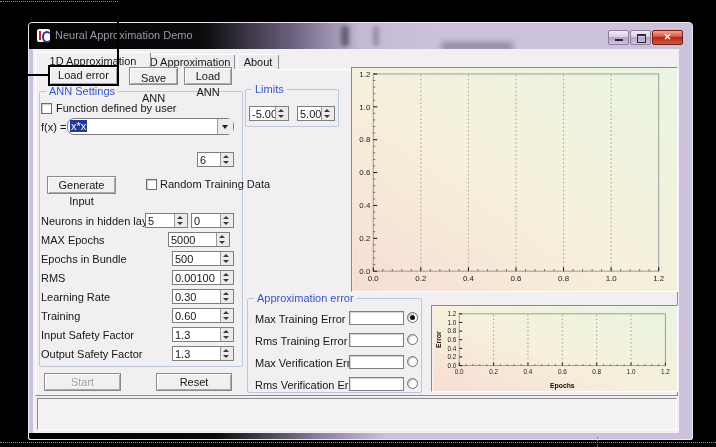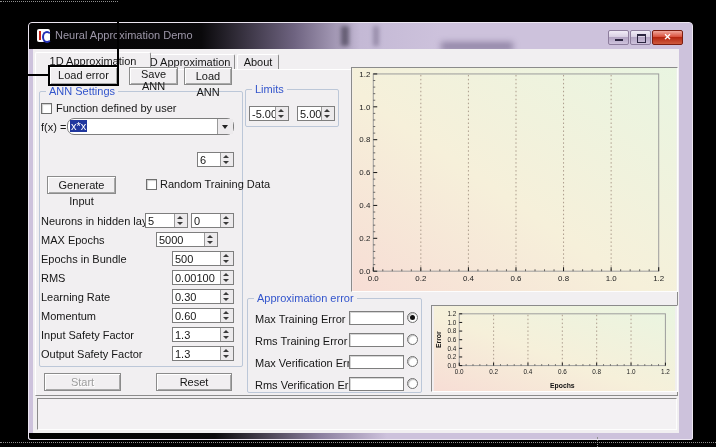--- a/index.html
+++ b/index.html
@@ -95,21 +95,21 @@
 
     <div class="client"></div>
     <div class="strip"></div>
 
     <div class="tab sel" style="left:6px;top:29px;width:116px;height:18px;line-height:17px">1D Approximation</div>
     <div class="tab" style="left:110px;top:31px;width:96px;height:15px;line-height:14px">2D Approximation</div>
     <div class="tab" style="left:208px;top:31px;width:42px;height:15px;line-height:14px">About</div>
     <div class="tabpage"></div>
 
     <div class="btn outlined" style="left:20px;top:43px;width:69px;height:19px;line-height:17px">Load error</div>
-    <div class="btn" style="left:100px;top:44px;width:49px;height:18px;line-height:12px">Save ANN</div>
+    <div class="btn" style="left:100px;top:44px;width:49px;height:18px;line-height:20px">Save ANN</div>
     <div class="btn" style="left:155px;top:44px;width:48px;height:18px;line-height:16px">Load ANN</div>
 
     <div class="group" style="left:10px;top:68px;width:204px;height:276px">
       <span class="gtitle">ANN Settings</span>
     </div>
     <span class="cb" style="left:12px;top:80px"></span>
     <span class="lbl" style="left:27px;top:79px">Function defined by user</span>
     <span class="lbl" style="left:12px;top:98px">f(x) =</span>
     <div class="combo" style="left:38px;top:95px;width:167px">
       <span class="sv sel">x*x</span>
@@ -127,21 +127,21 @@
     <div class="spin" style="left:116px;top:190px;width:43px">
         <span class="sv">5</span>
         <i class="col"></i>
       </div>
     <div class="spin" style="left:162px;top:190px;width:43px">
         <span class="sv">0</span>
         <i class="col"></i>
       </div>
 
     <span class="lbl" style="left:12px;top:211px">MAX Epochs</span>
-    <div class="spin" style="left:127px;top:209px;width:62px">
+    <div class="spin" style="left:139px;top:209px;width:62px">
         <span class="sv">5000</span>
         <i class="col"></i>
       </div>
 
     <span class="lbl" style="left:12px;top:230px">Epochs in Bundle</span>
     <div class="spin" style="left:143px;top:228px;width:62px">
         <span class="sv">500</span>
         <i class="col"></i>
       </div>
 
@@ -150,21 +150,21 @@
         <span class="sv">0.00100</span>
         <i class="col"></i>
       </div>
 
     <span class="lbl" style="left:12px;top:268px">Learning Rate</span>
     <div class="spin" style="left:143px;top:266px;width:62px">
         <span class="sv">0.30</span>
         <i class="col"></i>
       </div>
 
-    <span class="lbl" style="left:12px;top:287px">Momentum</span>
+    <span class="lbl" style="left:12px;top:287px">Training</span>
     <div class="spin" style="left:143px;top:285px;width:62px">
         <span class="sv">0.60</span>
         <i class="col"></i>
       </div>
 
     <span class="lbl" style="left:12px;top:306px">Input Safety Factor</span>
     <div class="spin" style="left:143px;top:304px;width:62px">
         <span class="sv">1.3</span>
         <i class="col"></i>
       </div>

